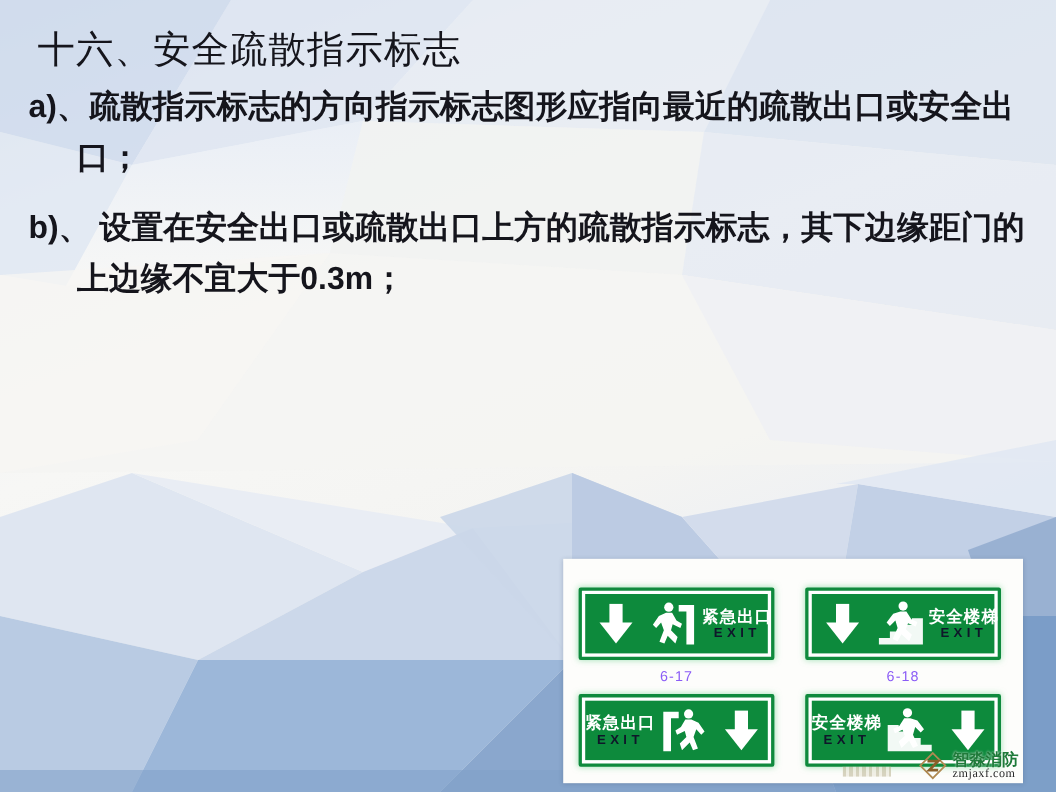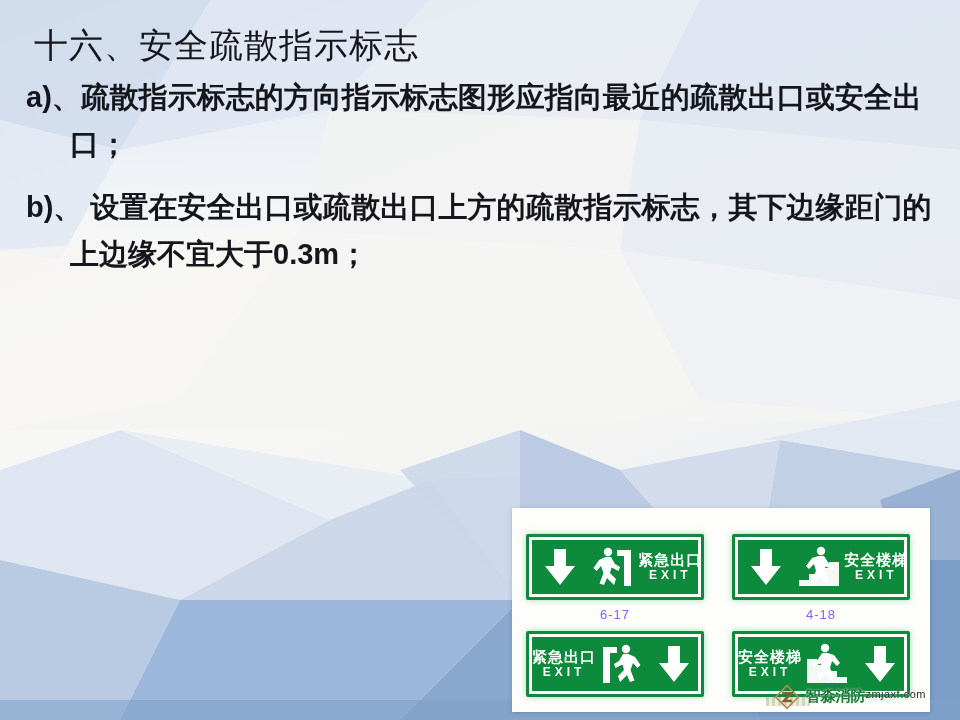--- a/index.html
+++ b/index.html
@@ -146,21 +146,21 @@
   .sign-cn {
     color: #ffffff;
     font-size: 15px;
     font-weight: 700;
     letter-spacing: 1px;
     line-height: 16px;
     font-family: "DejaVu Sans", "Liberation Sans", sans-serif;
     white-space: nowrap;
   }
   .sign-en {
-    color: #ffffff;
+    color: #0f172a;
     font-size: 12px;
     font-weight: 700;
     letter-spacing: 4px;
     line-height: 13px;
     margin-top: 1px;
     font-family: "Liberation Sans", sans-serif;
   }
 
   .sign-caption {
     font-size: 13px;
@@ -175,34 +175,34 @@
   .watermark {
     position: absolute;
     right: 4px;
     bottom: 2px;
     display: flex;
     align-items: center;
     gap: 5px;
     z-index: 12;
   }
   .wm-logo { width: 26px; height: 26px; }
-  .wm-text { display: flex; flex-direction: row; line-height: 1.05; justify-content: flex-end; }
+  .wm-text { display: flex; flex-direction: column; line-height: 1.05; justify-content: flex-end; }
   .wm-cn {
     font-size: 15px;
     font-weight: 700;
     color: #1f7a3a;
     letter-spacing: 0px;
     font-family: "DejaVu Sans", sans-serif;
     text-shadow: 0 0 2px rgba(255,255,255,.9);
   }
   .wm-url {
     font-size: 11px;
     color: #2b2b2b;
     letter-spacing: 0.5px;
-    font-family: Liberation Sans, sans-serif;
+    font-family: Liberation Serif, serif;
     text-shadow: 0 0 2px rgba(255,255,255,.9);
   }
   .wm-smudge {
     position: absolute;
     right: 120px;
     bottom: 6px;
     width: 44px;
     height: 9px;
     background: repeating-linear-gradient(90deg,#b9b28f 0 3px, #e8e4d4 3px 6px);
     opacity: .55;
@@ -320,21 +320,21 @@
                   <path d="M21.5 12 L27 12 L31.5 19 L37 21.5 L35.5 25.5 L28.5 22.5 L26.5 28 L32 33 L29.5 39 L22.5 32.5 L19 39 L14.5 37 L19 27 L17 20 L12 25 L9 22 L15 14 Z" fill="#ffffff"></path>
                 </svg>
               </div>
             </div>
             <div class="sign-seg seg-text">
               <span class="sign-cn">安全楼梯</span>
               <span class="sign-en">EXIT</span>
             </div>
           </div>
         </div>
-        <div class="sign-caption">4-18</div>
+        <div class="sign-caption">6-18</div>
       </div>
 
       <div class="sign-cell">
         <div class="sign">
           <div class="sign-inner">
             <div class="sign-seg seg-text">
               <span class="sign-cn">紧急出口</span>
               <span class="sign-en">EXIT</span>
             </div>
             <div class="sign-seg seg-fig">

